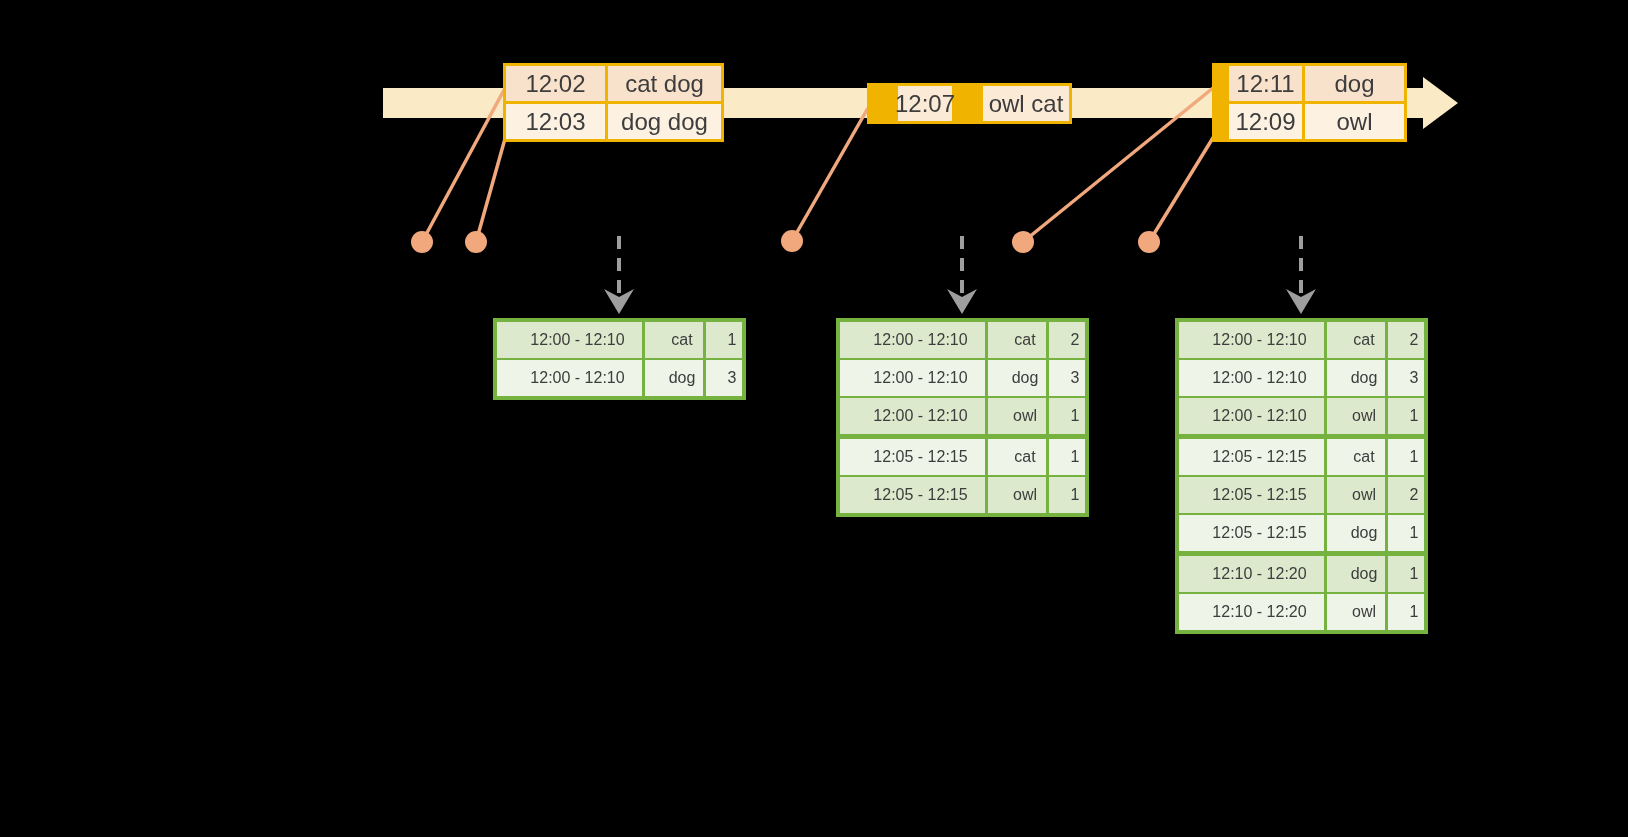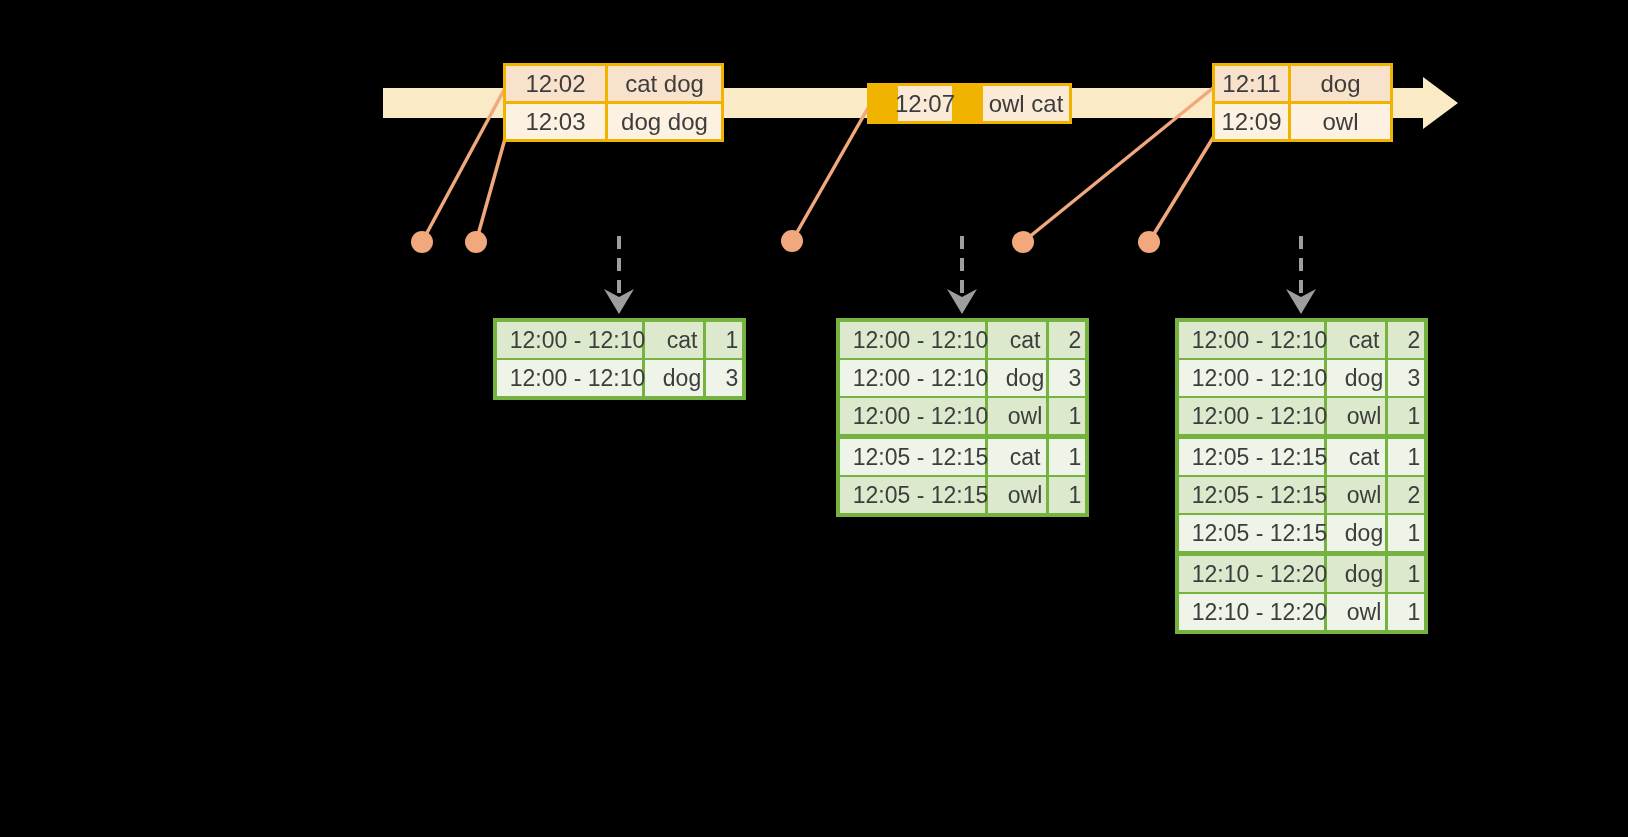--- a/index.html
+++ b/index.html
@@ -19,21 +19,21 @@
 
   
   .event-table {
     position: absolute; z-index: 2;
     display: grid; gap: 3px;
     background: var(--event-border);
     border: 3px solid var(--event-border);
   }
   .et1 { left: 503px; top: 63px;  grid-template-columns: 99px 113px; }
   .et2 { left: 867px; top: 83px;  grid-template-columns: 82px 114px; }
-  .et3 { left: 1212px; top: 63px; grid-template-columns: 73px 99px; }
+  .et3 { left: 1212px; top: 63px; grid-template-columns: 73px 99px; padding-left: 14px; }
   .ecell {
     height: 35px; display: flex; align-items: center; justify-content: center;
     font-size: 24px; color: var(--text-ink); white-space: nowrap;
   }
   .fill-peach { background: var(--event-row-peach); }
   .fill-cream { background: var(--event-row-cream); text-align: center; }
   .fill-mid   { background: var(--event-row-mid); margin-left: 28px; }
 
   
   .result-table {
@@ -42,21 +42,21 @@
     background: var(--result-border);
     border: 4px solid var(--result-border);
   }
   .rt1 { left: 493px;  top: 318px; }
   .rt2 { left: 836px;  top: 318px; }
   .rt3 { left: 1175px; top: 318px; }
   .rrow { display: grid; grid-template-columns: 145px 58px 36px; column-gap: 3px; }
   .rrow.group-start { margin-top: 3px; }
   .rcell {
     height: 36px; display: flex; align-items: center; justify-content: center;
-    font-size: 23px; color: var(--text-ink); white-space: nowrap; padding-left: 16px;
+    font-size: 16px; color: var(--text-ink); white-space: nowrap; padding-left: 16px;
   }
   .rrow.dark  .rcell { background: var(--result-row-dark); }
   .rrow.light .rcell { background: var(--result-row-light); }
 </style>
 </head>
 <body>
 
 <div class="canvas">
 
   <svg class="overlay" width="1628" height="837" viewBox="0 0 1628 837">

